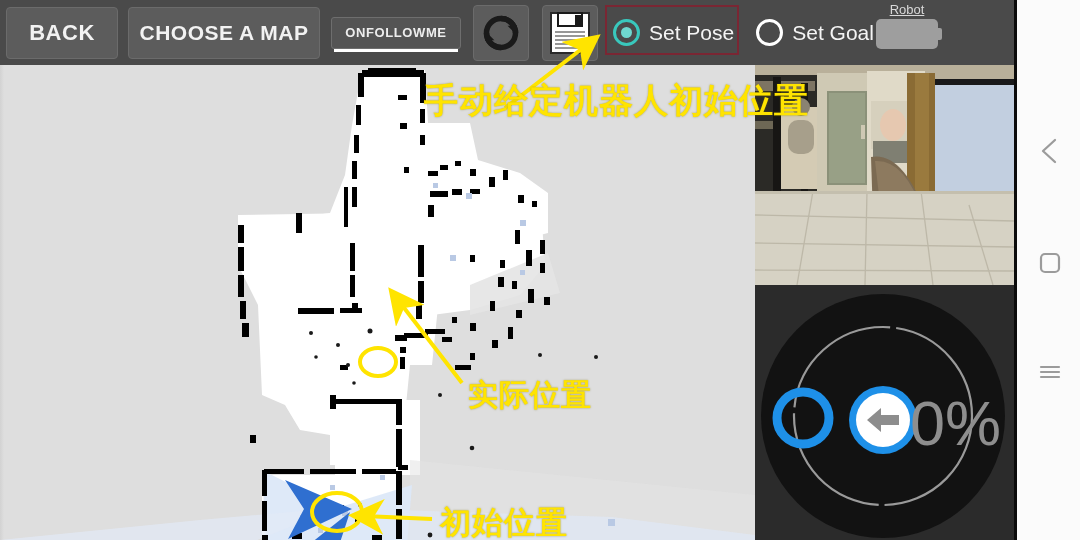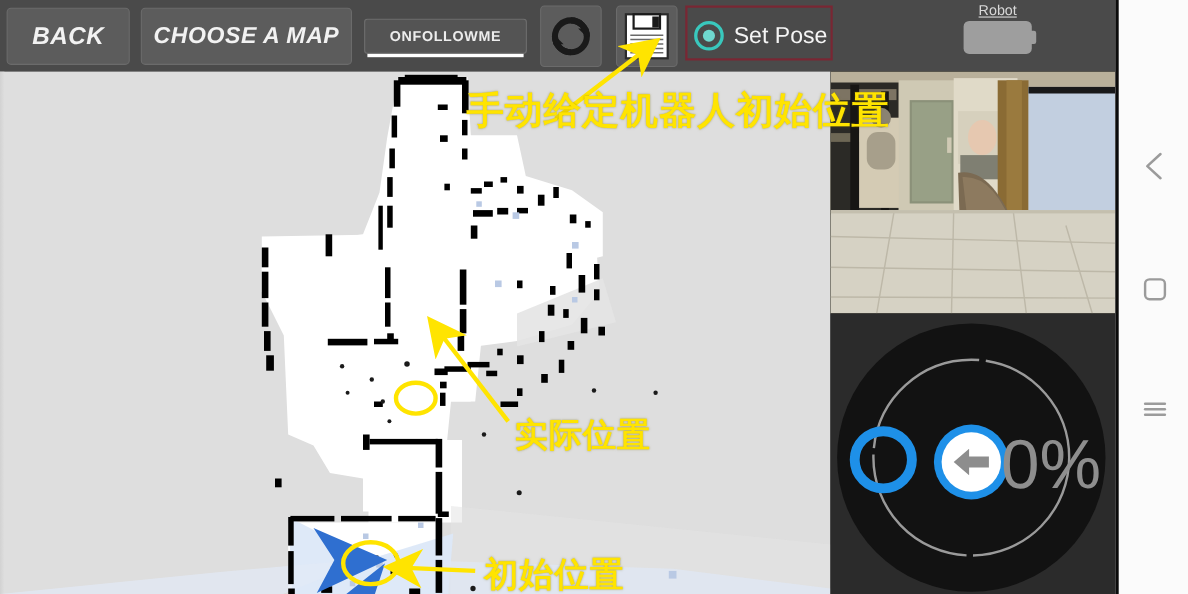--- a/index.html
+++ b/index.html
@@ -27,26 +27,25 @@
     border: 1px solid #6b6b6b;
     border-radius: 4px;
     color: #f2f2f2;
     font-size: 22px;
     font-weight: bold;
     letter-spacing: .5px;
     height: 52px;
     display: flex; align-items: center; justify-content: center;
     cursor: pointer;
     user-select: none;
-    font-style: italic;
   }
   #back-btn { width: 112px; margin-left: 6px; }
   #choose-map-btn { width: 192px; margin-left: 10px; font-size: 21px;}
   #onfollowme-btn {
-    width: 148px; height: 32px; margin-left: 11px;
+    width: 130px; height: 32px; margin-left: 11px;
     background: #545454; border: 1px solid #6e6e6e; border-radius: 3px;
     color: #ededed; font-size: 13px; font-weight: bold; letter-spacing: .6px;
     position: relative;
     display:flex; align-items:center; justify-content:center;
     cursor: pointer; user-select:none;
   }
   #onfollowme-underline {
     position: absolute; left: 2px; right: 2px; bottom: -4px;
     height: 3px; background: #ffffff;
   }
@@ -214,20 +213,24 @@
     <div id="mode-group">
       <div id="setpose-highlight"></div>
 
       <div class="radio-item" id="setpose-item">
         <span class="radio-ring on">
           <span class="radio-dot"></span>
         </span>
         <span class="radio-label">Set Pose</span>
       </div>
 
+      <div class="radio-item" id="setgoal-item">
+        <span class="radio-ring"></span>
+        <span class="radio-label">Set Goal</span>
+      </div>
     </div>
 
     <div id="battery-area">
       <div class="batt-cell">
         <div class="batt-label">Robot</div>
         <div class="batt-body">
           <div class="batt-nub"></div>
         </div>
       </div>
     </div>

